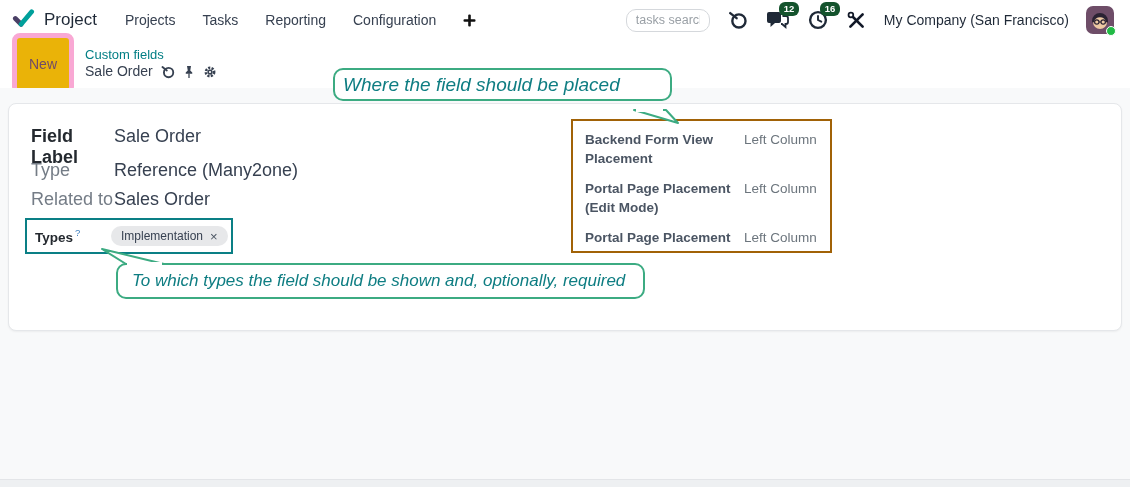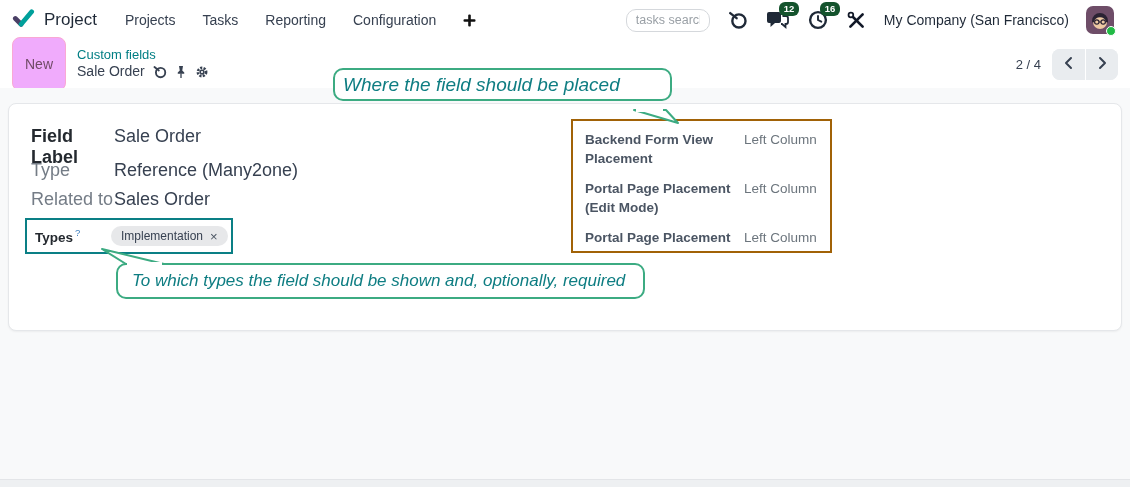--- a/index.html
+++ b/index.html
@@ -25,21 +25,21 @@
            font-size: 9.5px; font-weight: bold; padding: 1.5px 5px; border-radius: 6px;
            line-height: 1.15; }
   .company { font-size: 14px; color: #1f2937; cursor: pointer; white-space: nowrap; }
   .avatar { position: relative; width: 28px; height: 28px; cursor: pointer; }
   .avatar .dot { position: absolute; right: -2px; bottom: -2px; width: 10px; height: 10px;
                  background: #21ba45; border: 1.5px solid #fff; border-radius: 50%; }
 
   
   .control-panel { position: absolute; top: 40px; left: 0; right: 0; height: 48px;
                    background: #fff; display: flex; align-items: center; padding: 0 12px; }
-  .new-btn { background: #f0abfc; border: 1px solid #f9a8d4; color: #714b67; font-size: 14px;
+  .new-btn { background: #eab308; border: 5px solid #f9a8d4; color: #714b67; font-size: 14px;
              padding: 18px 12px; border-radius: 8px; cursor: pointer;
              font-family: "Liberation Sans", sans-serif; }
   .bc { margin-left: 11px; display: flex; flex-direction: column; line-height: 1.25; }
   .bc-parent { color: #017e84; font-size: 13px; text-decoration: none; font-weight: 500; cursor: pointer; }
   .bc-current-row { display: flex; align-items: center; gap: 8px; }
   .bc-current { color: #374151; font-size: 14px; }
   .bc-icon { display: flex; align-items: center; cursor: pointer; }
   .pager { margin-left: auto; display: flex; align-items: center; gap: 11px; }
   .pager-text { font-size: 13px; color: #374151; }
   .pager-btns { display: flex; background: #e9ecef; border-radius: 8px; overflow: hidden; }
@@ -177,39 +177,20 @@
           </svg>
         </span>
         <span class="bc-icon">
           <svg width="14" height="14" viewBox="0 0 24 24">
             <circle cx="12" cy="12" r="7" fill="none" stroke="#374151" stroke-width="4.6" stroke-dasharray="3.6 2.2"></circle>
             <circle cx="12" cy="12" r="3.2" fill="none" stroke="#374151" stroke-width="2.6"></circle>
           </svg>
         </span>
       </div>
     </div>
-    <div class="pager">
-      <span class="pager-text">2 / 4</span>
-      <div class="pager-btns">
-        <button class="pager-btn">
-          <span>
-            <svg width="11" height="14" viewBox="0 0 11 14">
-                <polyline points="8,2 3,7 8,12" fill="none" stroke="#374151" stroke-width="2" stroke-linecap="round" stroke-linejoin="round"></polyline>
-              </svg>
-          </span>
-        </button>
-        <button class="pager-btn">
-          <span>
-            <svg width="11" height="14" viewBox="0 0 11 14">
-                <polyline points="3,2 8,7 3,12" fill="none" stroke="#374151" stroke-width="2" stroke-linecap="round" stroke-linejoin="round"></polyline>
-              </svg>
-          </span>
-        </button>
-      </div>
-    </div>
   </div>
 
   <div class="content">
     <div class="card">
 
       <div class="frow frow-1">
         <span class="lbl lbl-strong">Field Label</span>
         <span class="fval">Sale Order</span>
       </div>
       <div class="frow frow-2">

